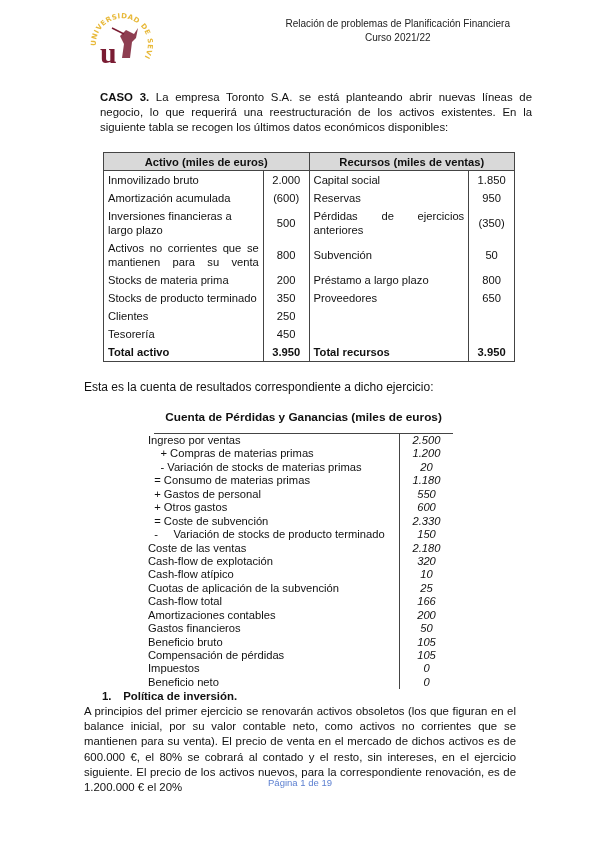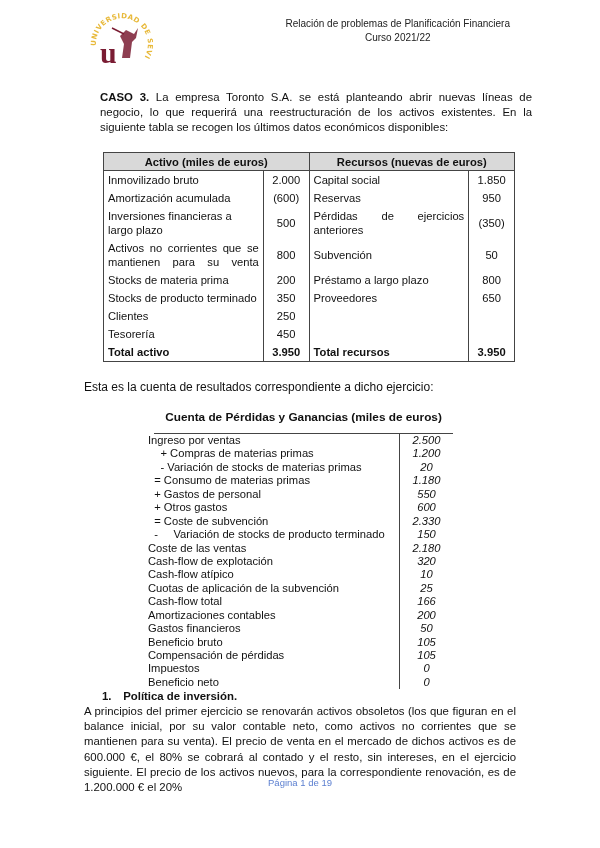--- a/index.html
+++ b/index.html
@@ -84,21 +84,21 @@
 </div>
 
 <div class="intro">
   <b>CASO 3.</b><span> La empresa Toronto S.A. se está planteando abrir nuevas líneas de negocio, lo que requerirá una reestructuración de los activos existentes. En la siguiente tabla se recogen los últimos datos económicos disponibles:</span>
 </div>
 
 <table class="balance">
   <thead>
     <tr>
       <th colspan="2">Activo (miles de euros)</th>
-      <th colspan="2">Recursos (nuevas de euros)</th>
+      <th colspan="2">Recursos (miles de ventas)</th>
     </tr>
   </thead>
   <tbody>
     <tr class="r">
       <td class="lbl">Inmovilizado bruto</td>
       <td class="num">2.000</td>
       <td class="lbl">Capital social</td>
       <td class="num">1.850</td>
     </tr>
     <tr class="r">

